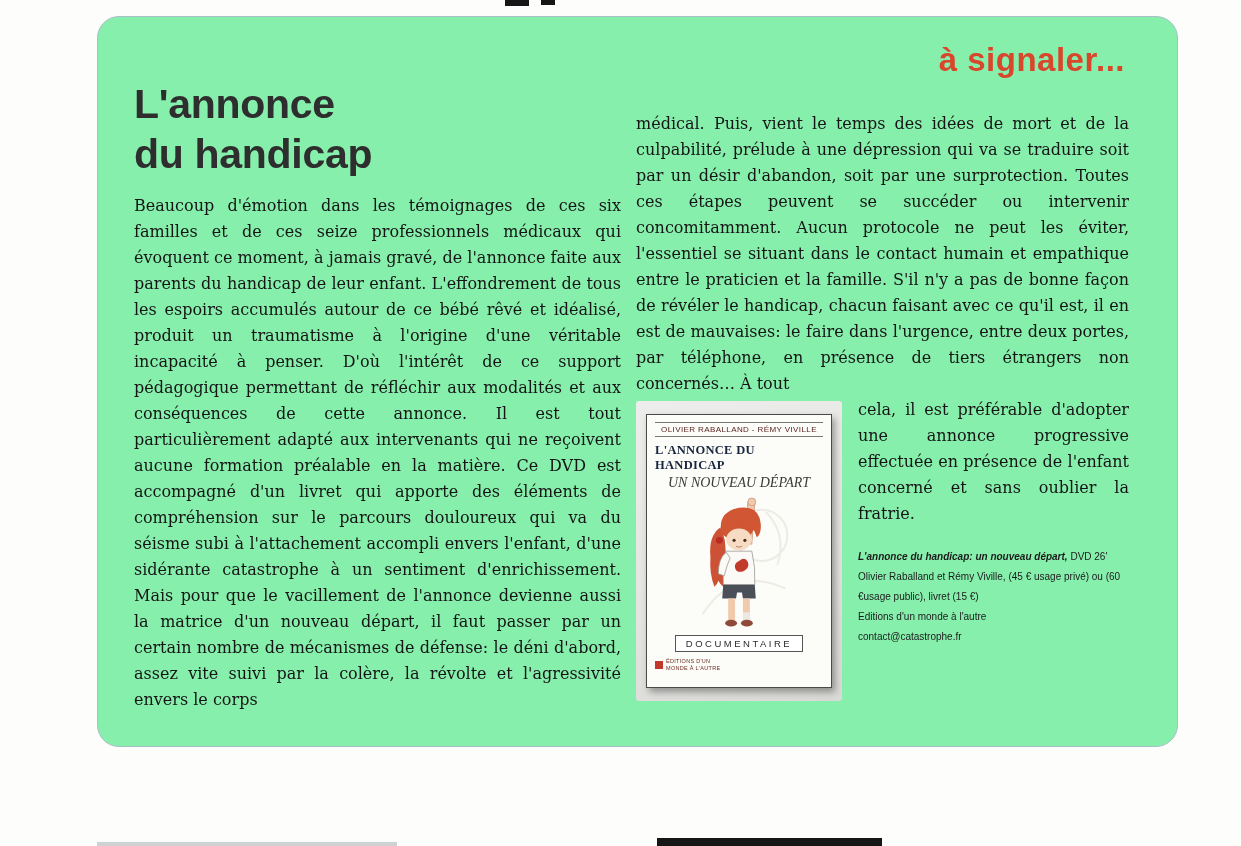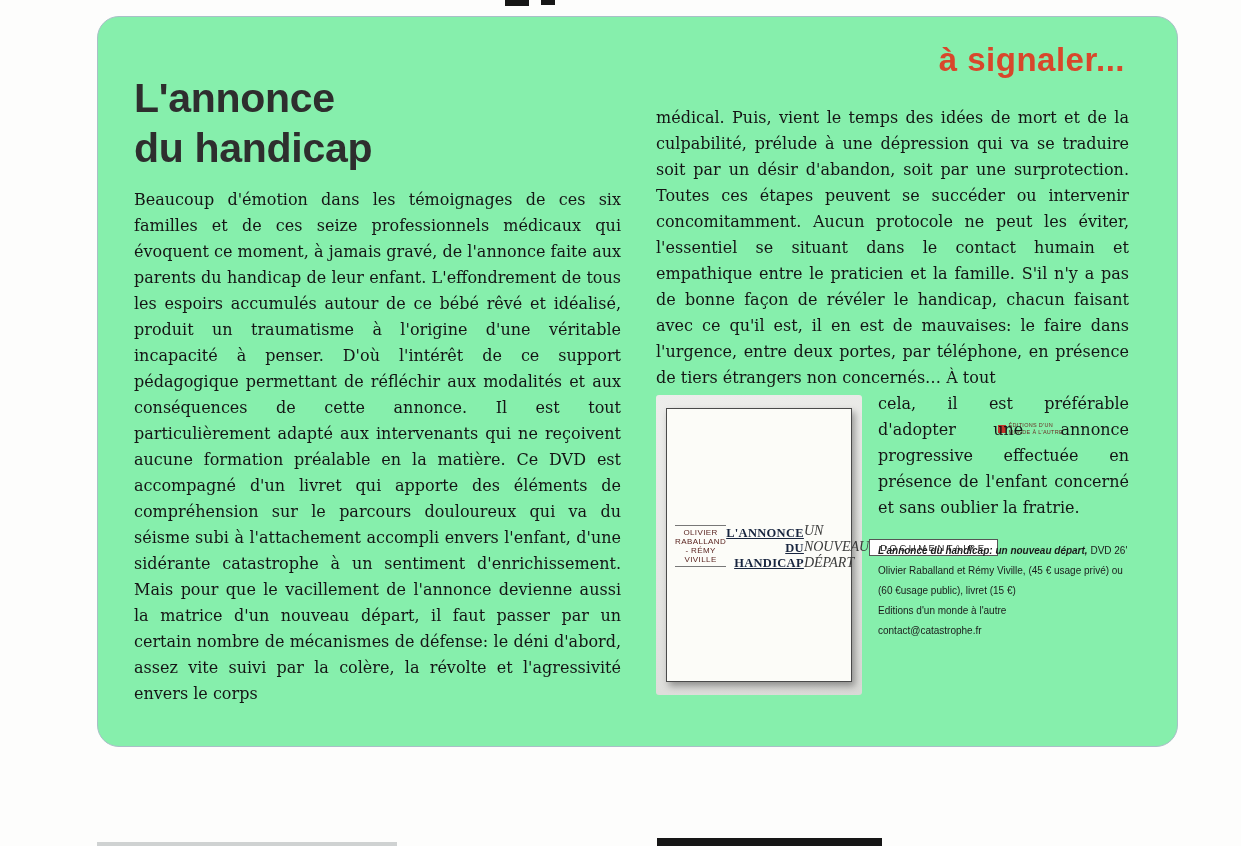--- a/index.html
+++ b/index.html
@@ -33,22 +33,22 @@
     border-radius: 22px;
   }
   .badge {
     position: absolute; top: 24px; right: 52px;
     color: #d8472b;
     font-size: 33px;
     font-weight: bold;
     letter-spacing: 0.5px;
   }
   .columns {
-    position: absolute; left: 36px; top: 56px; right: 48px;
-    display: flex; gap: 35px;
+    position: absolute; left: 36px; top: 62px; right: 48px;
+    display: flex; gap: 15px;
   }
   .col-left { width: 487px; flex: none; }
   .col-right { flex: 1; padding-top: 32px; }
   .title {
     font-size: 41px;
     line-height: 50px;
     font-weight: bold;
     letter-spacing: -0.3px;
     color: #2e2e2e;
     margin-bottom: 14px;
@@ -69,34 +69,34 @@
     margin: 4px 16px 0 0;
     background: linear-gradient(160deg, #ededeb 0%, #e3e3e0 60%, #d9d9d6 100%);
     border-radius: 3px;
     display: flex; align-items: center; justify-content: center;
   }
   .dvd-cover {
     width: 186px; height: 274px;
     background: #fcfcf8;
     border: 1px solid #4a4a4a;
     box-shadow: 3px 4px 7px rgba(0,0,0,0.35);
-    display: flex; align-items: center;
+    display: flex; flex-direction: column; align-items: center;
     padding: 7px 8px 6px 8px;
   }
   .dvd-authors {
     width: 100%; text-align: center;
     font-size: 8px; letter-spacing: 0.4px;
     color: #5a2420; text-transform: uppercase;
     border-top: 1px solid #777; border-bottom: 1px solid #777;
     padding: 2px 0;
   }
   .dvd-title {
     font-family: "Liberation Serif", serif;
     font-size: 12.5px; font-weight: bold; letter-spacing: 0.3px;
-    color: #18253f; margin-top: 6px; text-align: right; text-decoration: underline;
+    color: #18253f; margin-top: 6px; text-align: left;
   }
   .dvd-subtitle {
     font-family: "Liberation Serif", serif;
     font-style: italic; font-size: 14px; color: #3a3a3a;
     margin-top: 2px; text-align: left;
   }
   .dvd-illustration { width: 150px; height: 138px; margin-top: 3px; }
   .dvd-genre {
     border: 1.5px solid #555;
     padding: 2px 10px;

